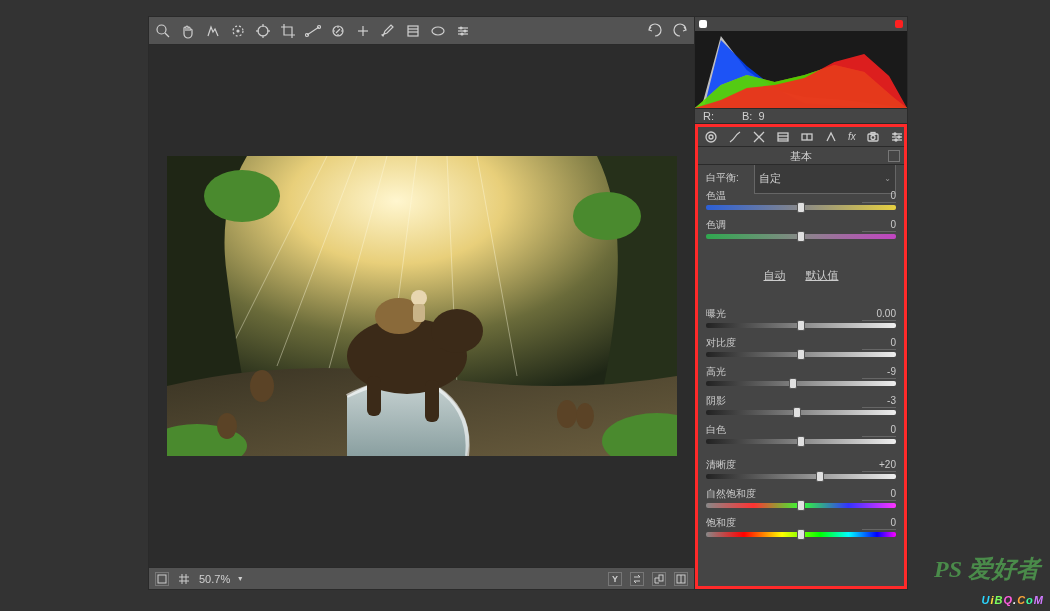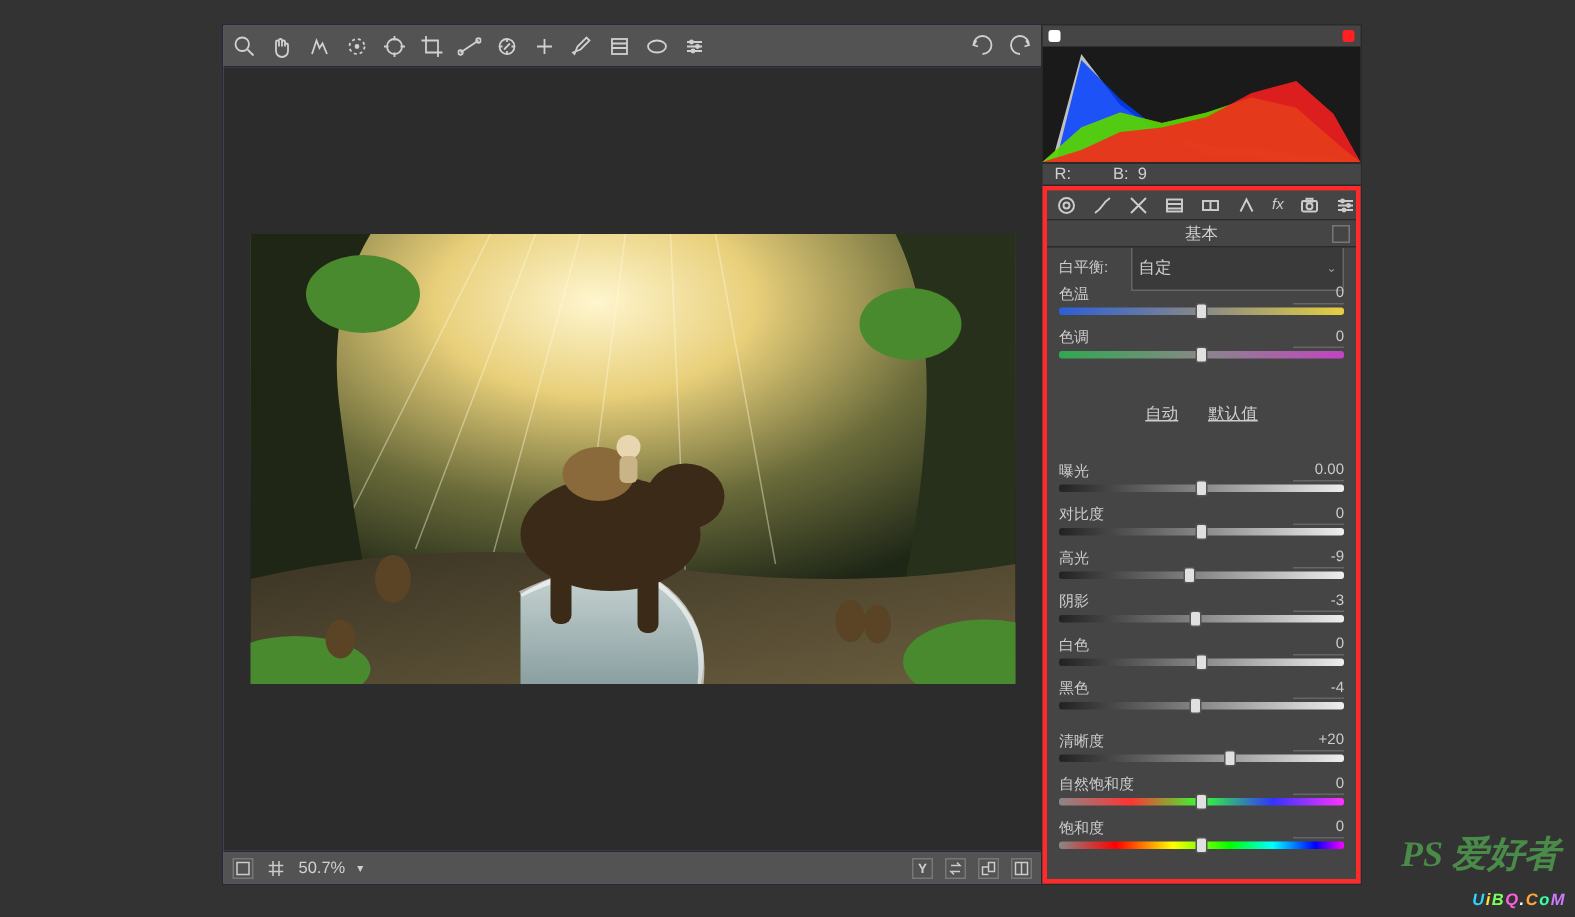--- a/index.html
+++ b/index.html
@@ -1,19 +1,19 @@
 <!DOCTYPE html>
 <html><head>
 <meta charset="utf-8">
 <style>
 *{box-sizing:border-box;margin:0;padding:0;font-family:"Microsoft YaHei","SimSun",sans-serif;font-size:11px;color:#d0d0d0;user-select:none}
 body{background:#333;width:1050px;height:611px;overflow:hidden;position:relative}
 .app{position:absolute;left:148px;top:16px;width:760px;height:574px;background:#535353;border:1px solid #2a2a2a;display:flex;flex-direction:column}
 .main-row{flex:1;display:flex}
-.left-pane{flex:1;display:flex;flex-direction:column;background:#8b5cf6}
+.left-pane{flex:1;display:flex;flex-direction:column;background:#f0abfc}
 .toolbar{height:28px;background:#535353;border-bottom:1px solid #2a2a2a;display:flex;align-items:center;padding:0 6px;gap:9px}
 .toolbar .spacer{flex:1}
 .tool-ic{width:16px;height:16px;display:flex;align-items:center;justify-content:center;color:#d0d0d0;cursor:pointer}
 .tool-ic svg{width:16px;height:16px;stroke:#d0d0d0;fill:none;stroke-width:1.2}
 .canvas-wrap{flex:1;background:#2c2c2c;position:relative;display:flex;align-items:center;justify-content:center;padding:10px}
 .canvas-img{width:510px;height:300px;display:block;position:relative;overflow:hidden}
 .statusbar{height:22px;background:#535353;border-top:1px solid #2a2a2a;display:flex;align-items:center;padding:0 6px;gap:8px}
 .statusbar .spacer{flex:1}
 .sb-ic{width:14px;height:14px;display:flex;align-items:center;justify-content:center;border:1px solid #777}
 .right-pane{width:213px;background:#454545;display:flex;flex-direction:column;border-left:1px solid #2a2a2a}
@@ -413,32 +413,20 @@
                 <span class="row-label">白色</span>
                 <span style="flex:1"></span>
                 <span class="row-val">0</span>
               </div>
         <div class="slider-wrap">
                 <div class="slider-track track-gray">
                   <div class="slider-thumb" style="left:50%"></div>
                 </div>
               </div>
       </div>
-      <div>
-        <div class="row">
-                <span class="row-label">黑色</span>
-                <span style="flex:1"></span>
-                <span class="row-val">-4</span>
-              </div>
-        <div class="slider-wrap">
-                <div class="slider-track track-gray">
-                  <div class="slider-thumb" style="left:48%"></div>
-                </div>
-              </div>
-      </div>
 
       <div style="height:6px"></div>
 
       <div>
         <div class="row">
                 <span class="row-label">清晰度</span>
                 <span style="flex:1"></span>
                 <span class="row-val">+20</span>
               </div>
         <div class="slider-wrap">

